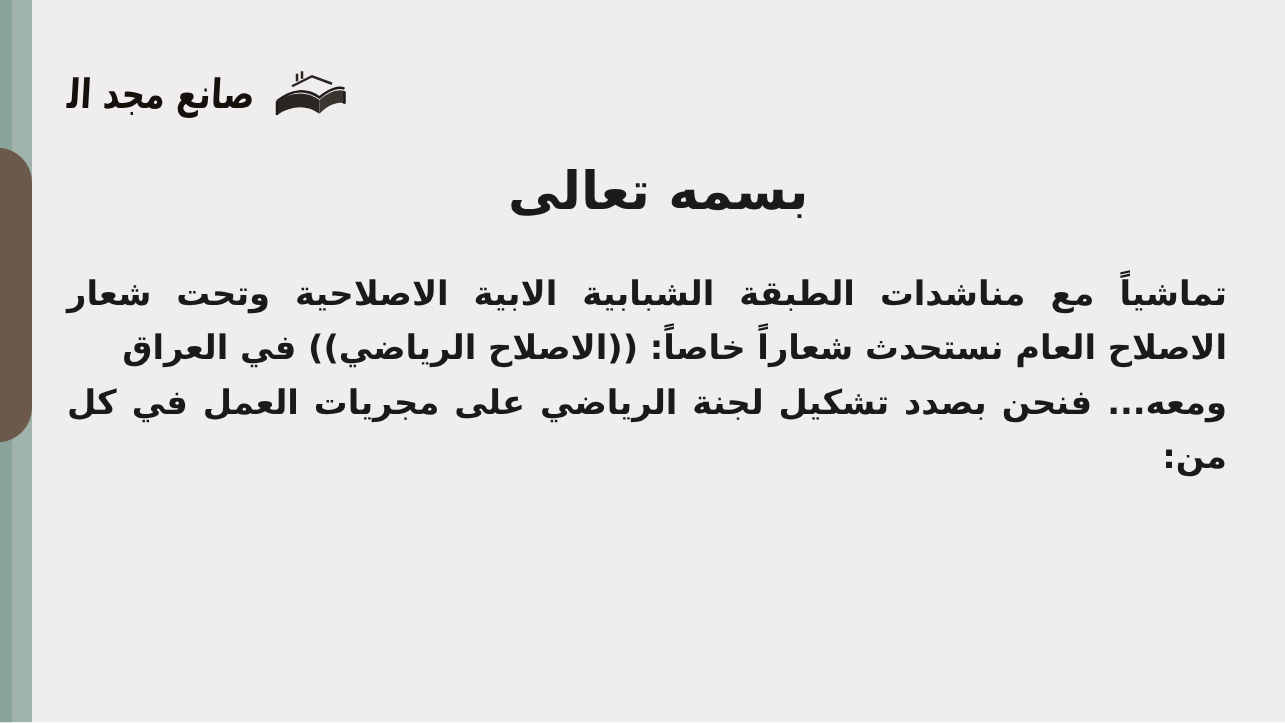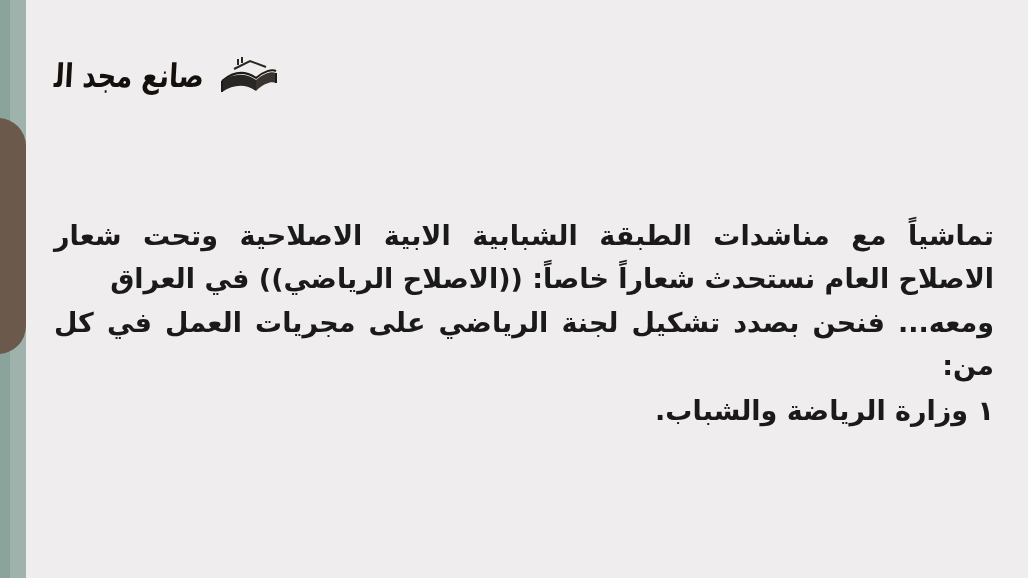--- a/index.html
+++ b/index.html
@@ -100,21 +100,21 @@
     left: 28px;
     right: 34px;
     text-align: right;
     color: #1a1a1a;
     font-size: 27px;
     font-weight: bold;
     line-height: 1.58;
     direction: rtl;
   }
   .body-text p {
-    margin: 0 0 2px 0;
+    margin: 0 12px 2px 0;
   }
   .para-2 {
     text-align: justify;
     text-align-last: right;
   }
 </style>
 </head>
 <body>
 
 <div class="page">
@@ -137,21 +137,21 @@
             <path d="M6 34 C18 26, 30 26, 40 33 L40 44 C30 37, 18 37, 6 45 Z" fill="#2a2622" stroke="none"></path>
             <path d="M40 33 C48 26, 56 24, 60 26 L60 36 C56 34, 48 36, 40 44 Z" fill="#3a352f" stroke="none"></path>
             <path d="M6 34 L6 45 M60 26 L60 36"></path>
             <path d="M18 22 L34 14 L50 20" stroke="#2a2622"></path>
             <path d="M22 18 L22 12 M26 16 L26 10" stroke="#2a2622"></path>
           </g>
         </svg>
       </div>
     </div>
 
+    <div class="title">بسمه تعالى</div>
 
     <div class="body-text">
       <p class="para-2">تماشياً مع مناشدات الطبقة الشبابية الابية الاصلاحية وتحت شعار الاصلاح العام نستحدث شعاراً خاصاً: ((الاصلاح الرياضي)) في العراق</p>
       <p class="para-2">ومعه... فنحن بصدد تشكيل لجنة الرياضي على مجريات العمل في كل من:</p>
-      <p>١ وزارة الرياضة والشباب.</p>
     </div>
 
   </div>
 </div>
 
 </body></html>

